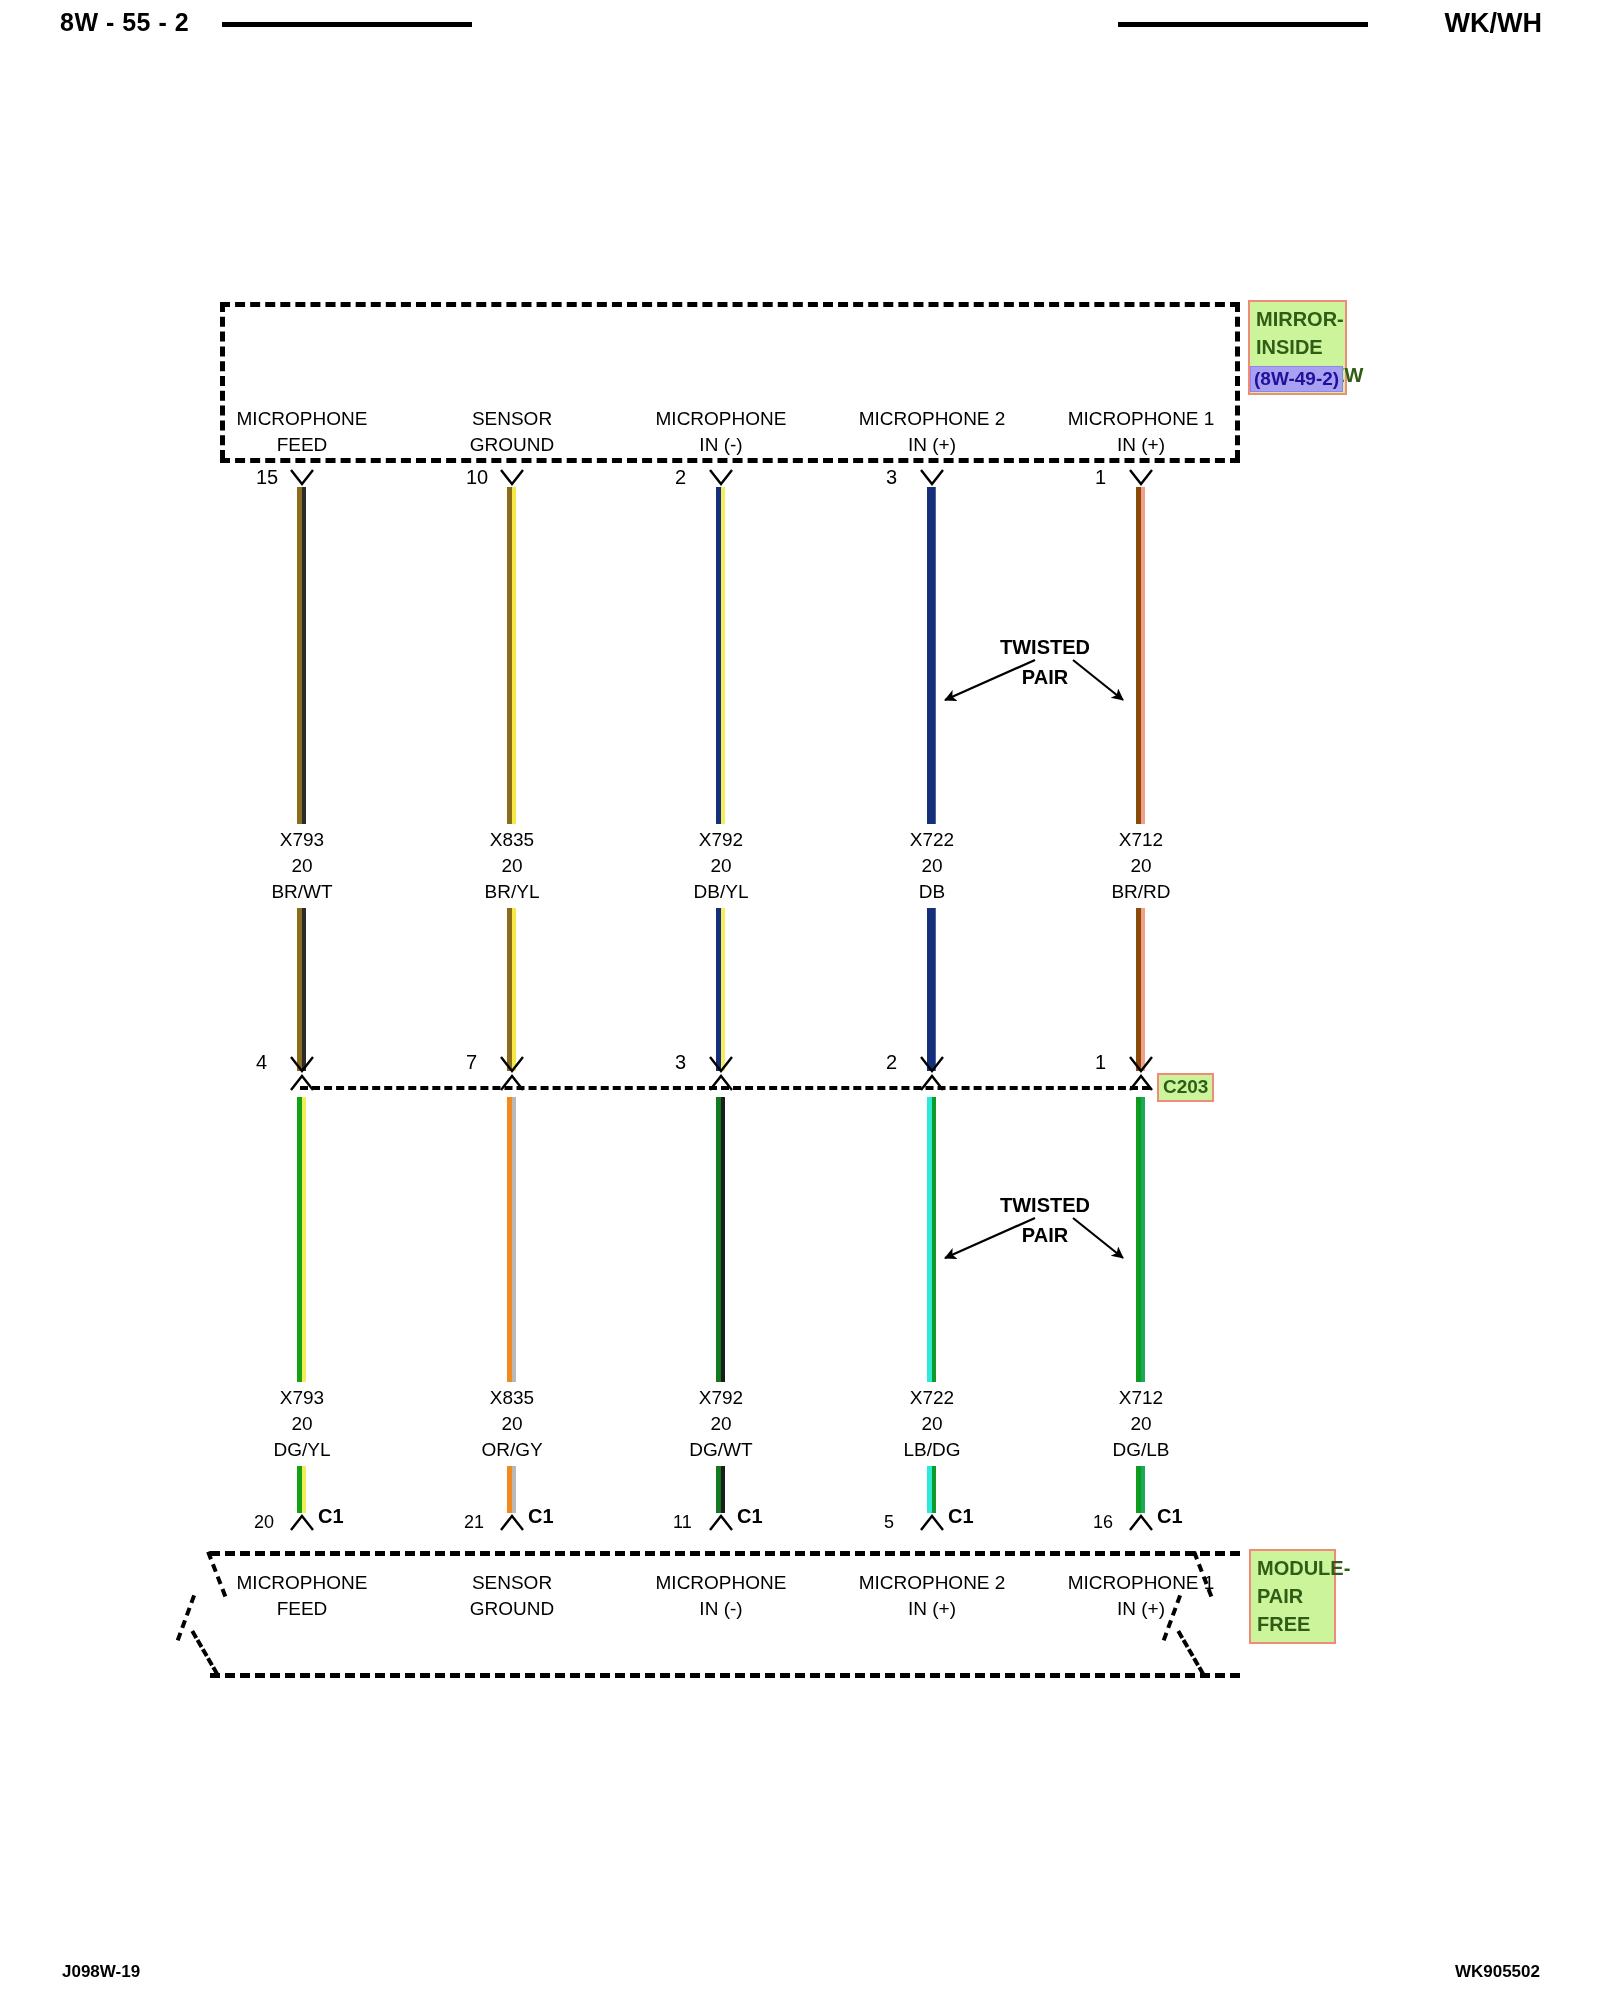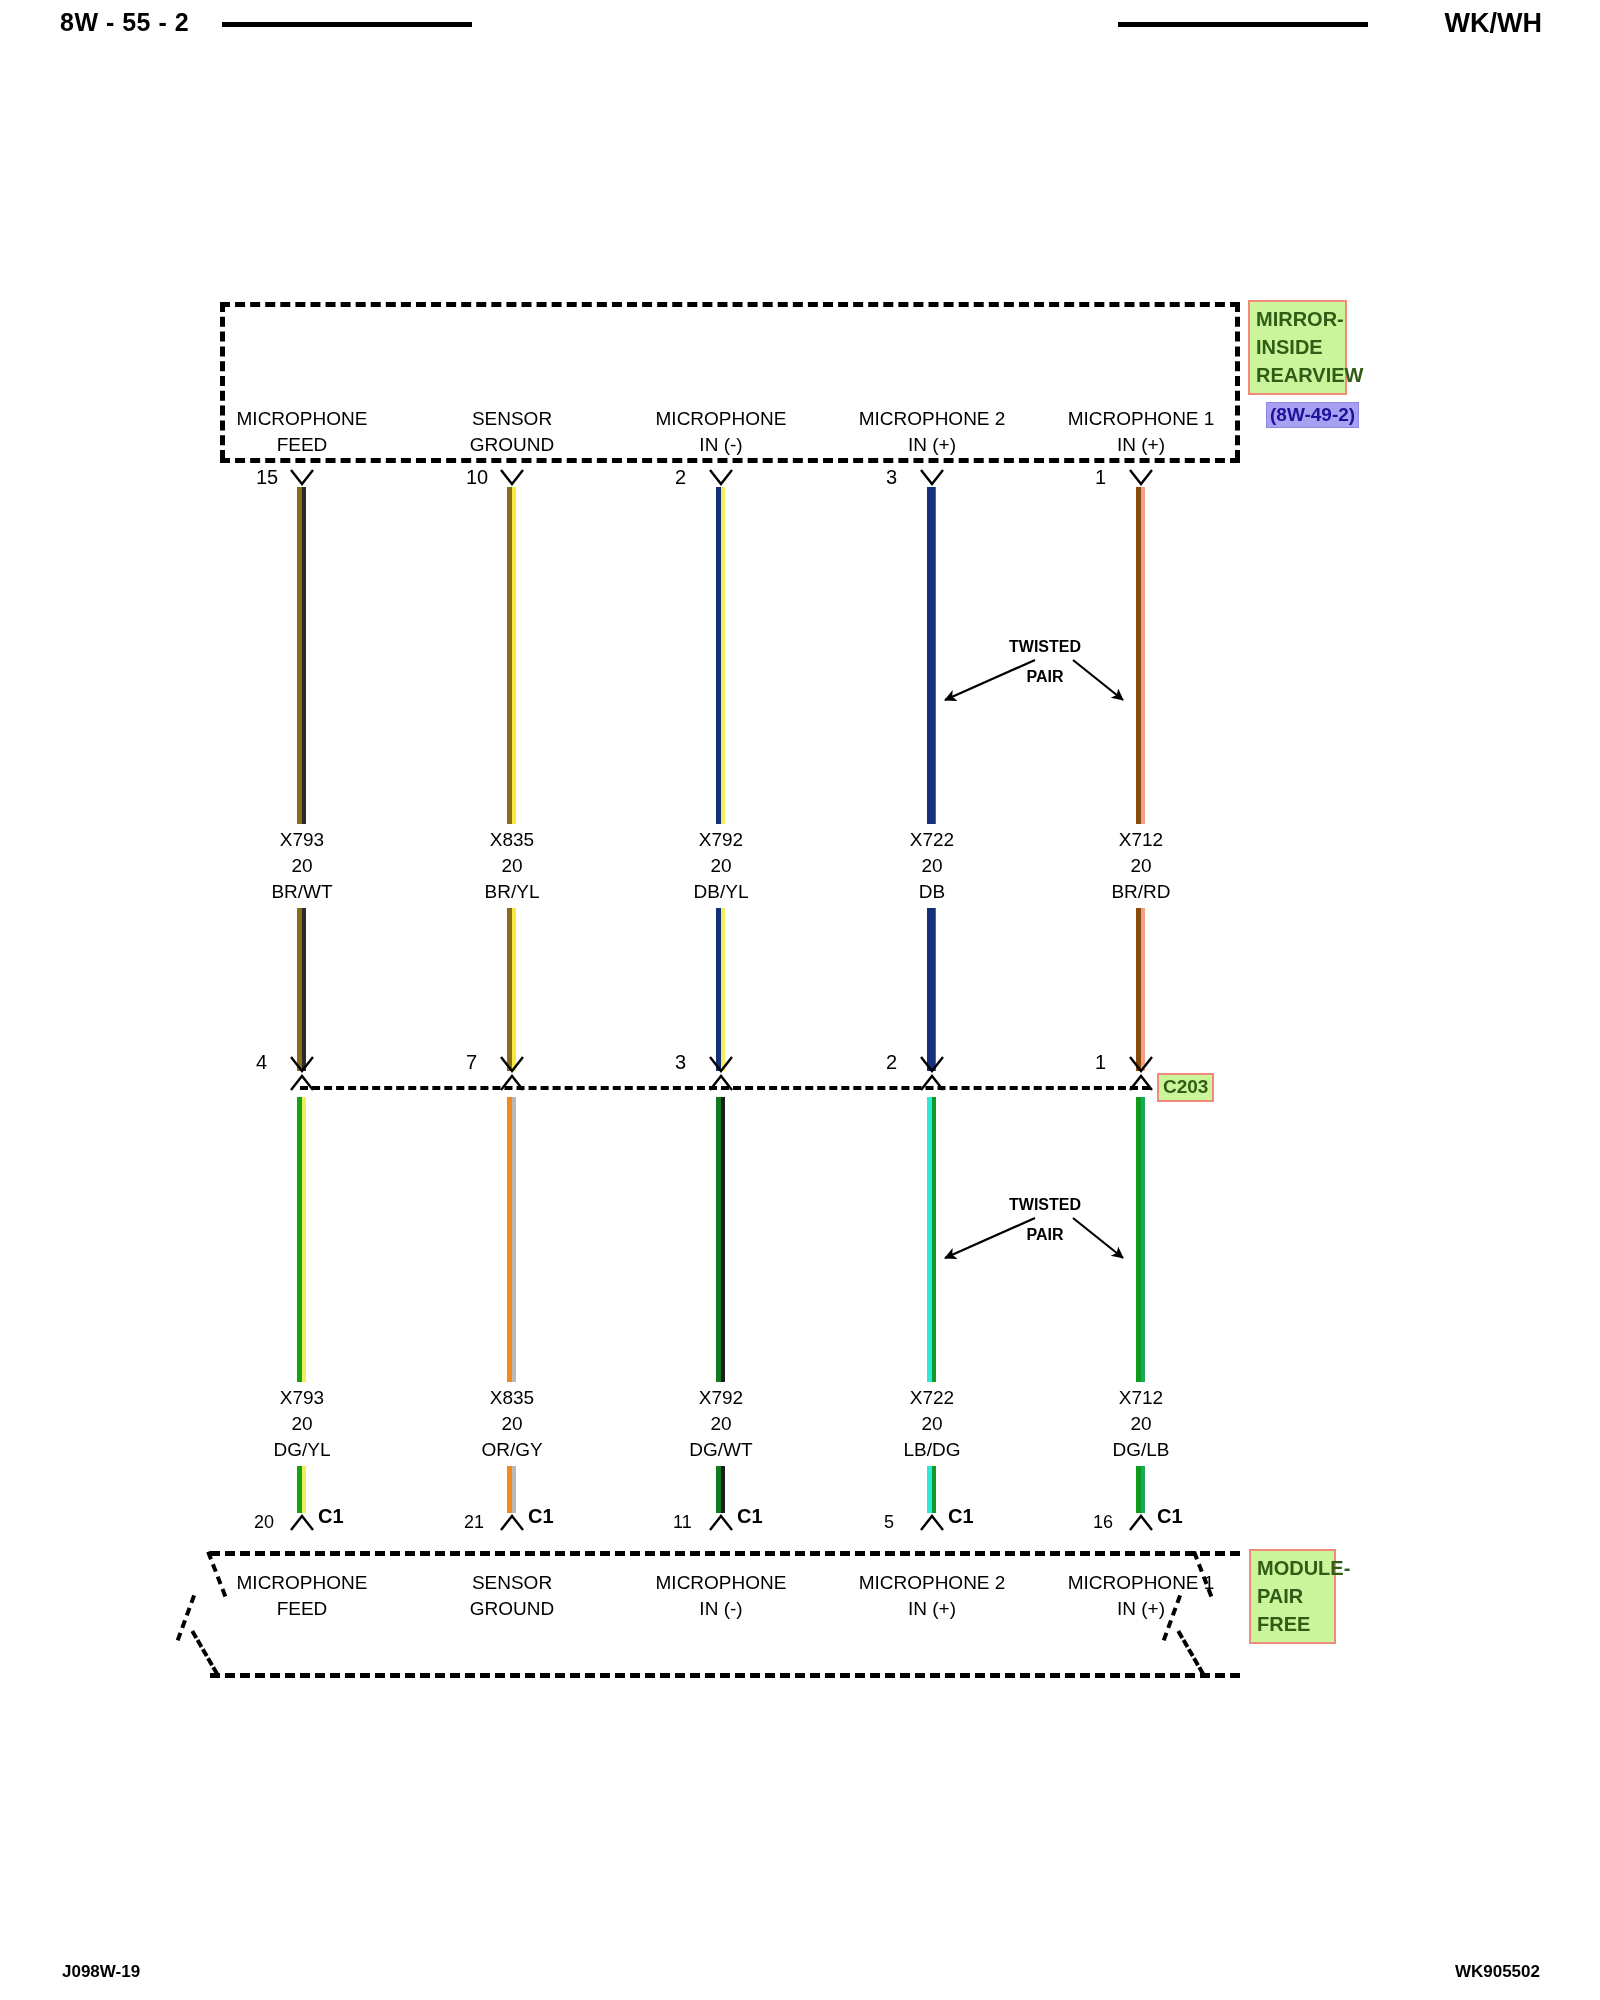--- a/index.html
+++ b/index.html
@@ -140,21 +140,21 @@
     color: #2f5d16;
     font-weight: bold;
     font-size: 19px;
     padding: 1px 4px 2px 4px;
     white-space: nowrap;
   }
 
   
   .tp-text {
     position: absolute;
-    font-size: 16px;
+    font-size: 20px;
     font-weight: bold;
     text-align: center;
     line-height: 30px;
     white-space: nowrap;
   }
 
   svg.overlay {
     position: absolute;
     left: 0; top: 0;
     width: 1600px;
@@ -175,21 +175,21 @@
   <div class="dash-h" style="left:220px; top:302px; width:1020px;"></div>
   <div class="dash-v" style="left:220px; top:302px; height:158px;"></div>
   <div class="dash-v" style="left:1235px; top:302px; height:158px;"></div>
   <div class="dash-h" style="left:220px; top:458px; width:1020px;"></div>
 
   <div class="hl-green" style="left:1248px; top:300px; width:84px;">
     <div>MIRROR-</div>
     <div>INSIDE</div>
     <div>REARVIEW</div>
   </div>
-  <div class="hl-purple" style="left:1250px; top:402px;margin-left:16px;">(8W-49-2)</div>
+  <div class="hl-purple" style="left:1250px; top:366px;">(8W-49-2)</div>
 
   <div class="dash-h" style="left:210px; top:1551px; width:1030px;"></div>
   <div class="dash-h" style="left:210px; top:1673px; width:1030px;"></div>
 
   <div class="slant" style="left:210px; top:1551px; width:48px; transform:rotate(69deg);"></div>
   <div class="slant" style="left:196px; top:1596px; width:48px; transform:rotate(110deg);"></div>
   <div class="slant" style="left:194px; top:1630px; width:50px; transform:rotate(60deg);"></div>
 
   <div class="slant" style="left:1196px; top:1551px; width:48px; transform:rotate(69deg);"></div>
   <div class="slant" style="left:1182px; top:1596px; width:48px; transform:rotate(110deg);"></div>

